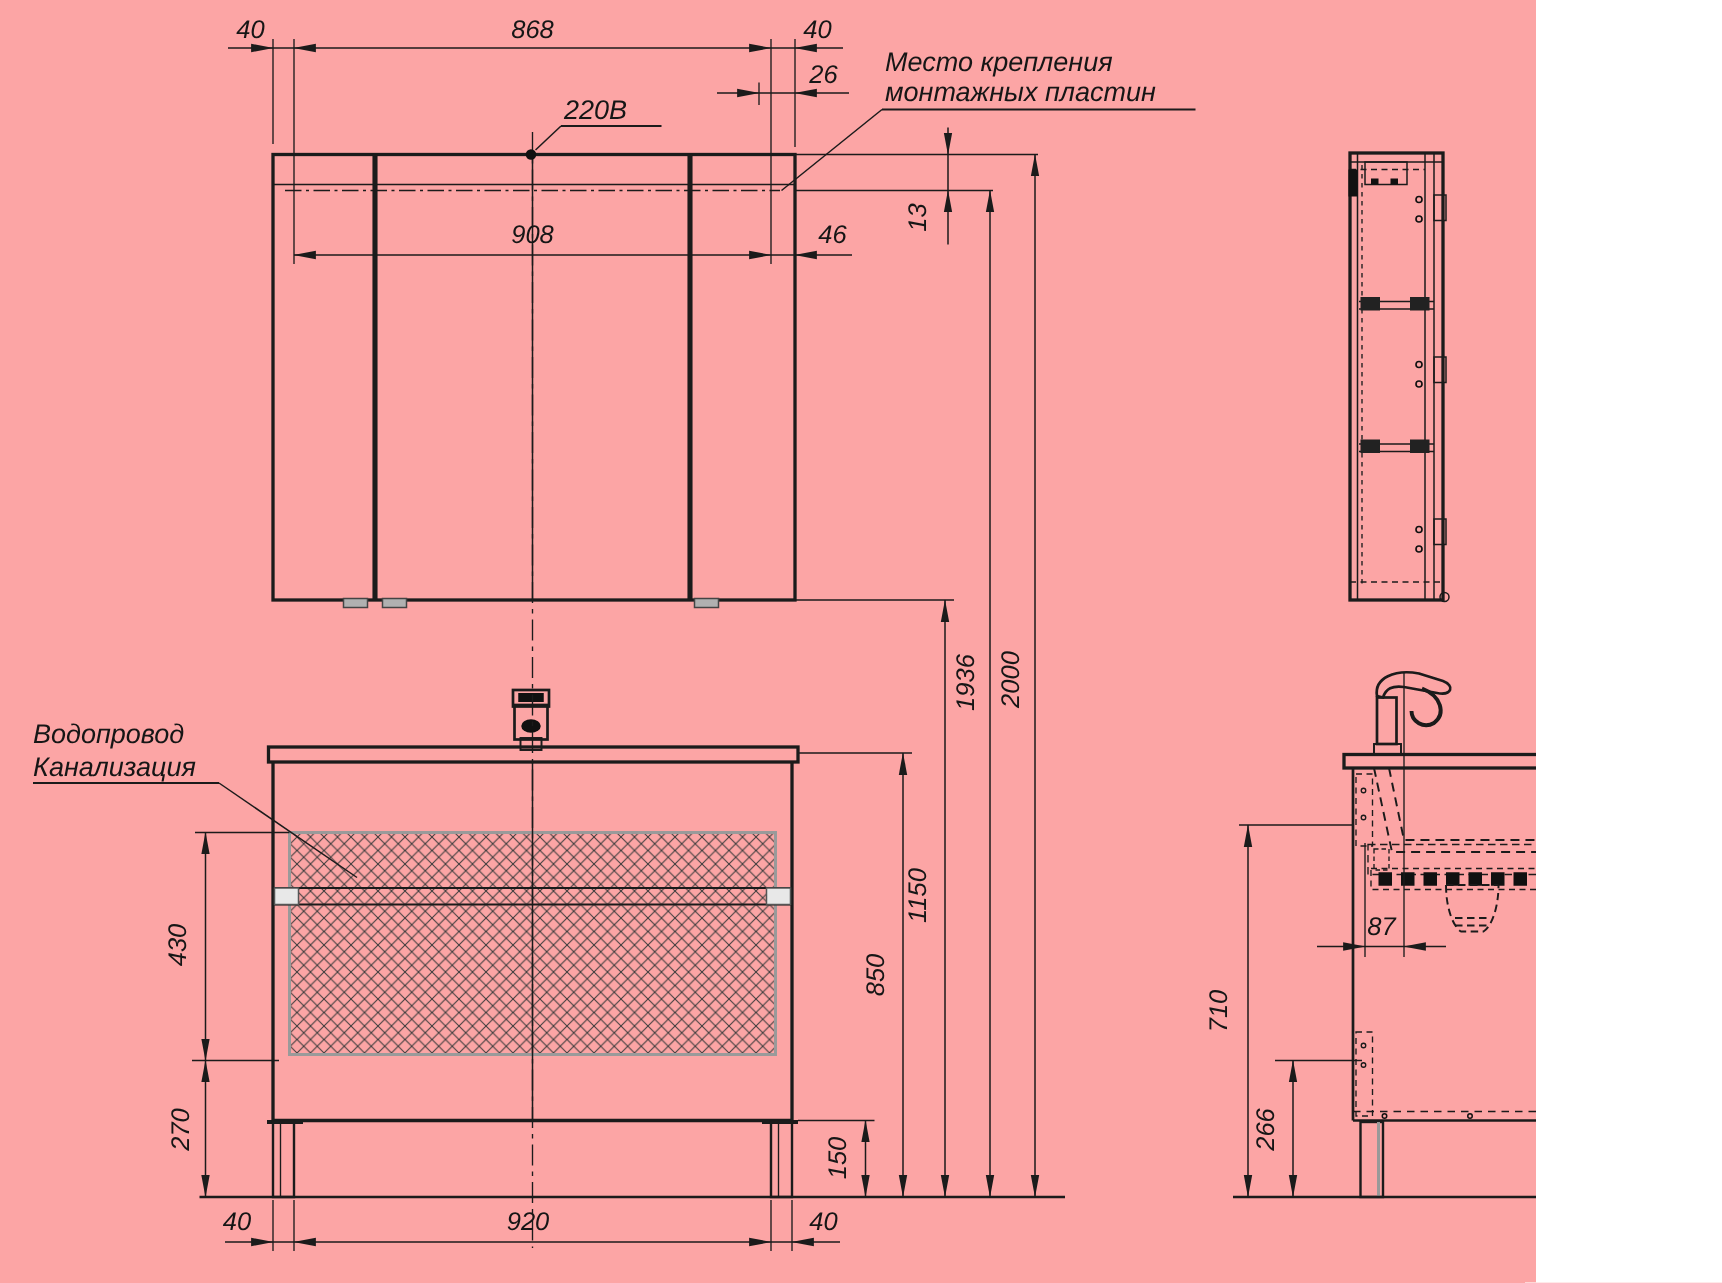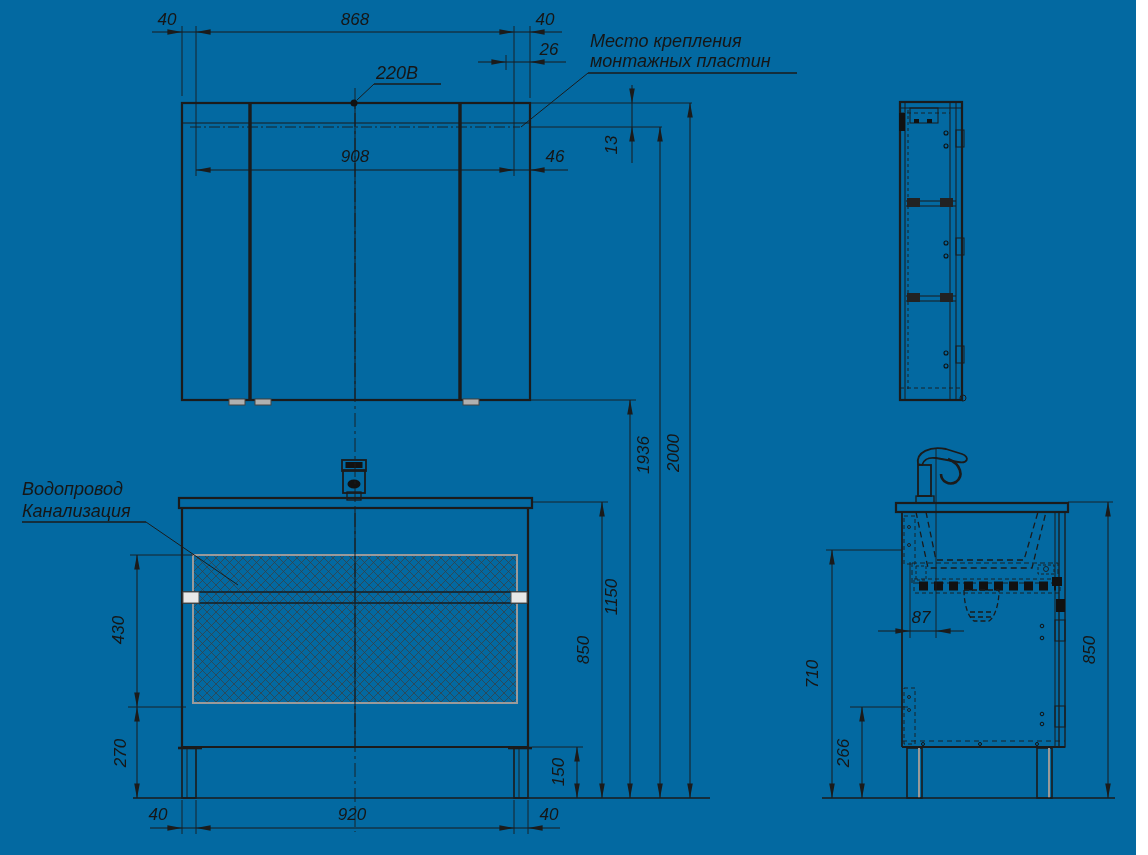--- a/index.html
+++ b/index.html
@@ -1,16 +1,16 @@
 <!DOCTYPE html>
 <html><head>
 <meta charset="utf-8">
 <style>
   html,body{margin:0;padding:0;background:#fff;}
-  .stage{position:relative;width:1136px;height:855px;background:#0369a1;overflow:hidden;
+  .stage{position:relative;width:1024px;height:855px;background:#fca5a5;overflow:hidden;
          font-family:"Liberation Sans",sans-serif;}
   svg{position:absolute;left:0;top:0;}
   .ln{stroke:#1b1b1b;fill:none;}
   .w1{stroke-width:1;}
   .w08{stroke-width:0.9;}
   .w12{stroke-width:1.3;}
   .w2{stroke-width:2.2;}
   .w3{stroke-width:3.4;}
   .dashdot{stroke-dasharray:14 4 3 4;}
   .dim{stroke:#1b1b1b;stroke-width:1;fill:none;}

